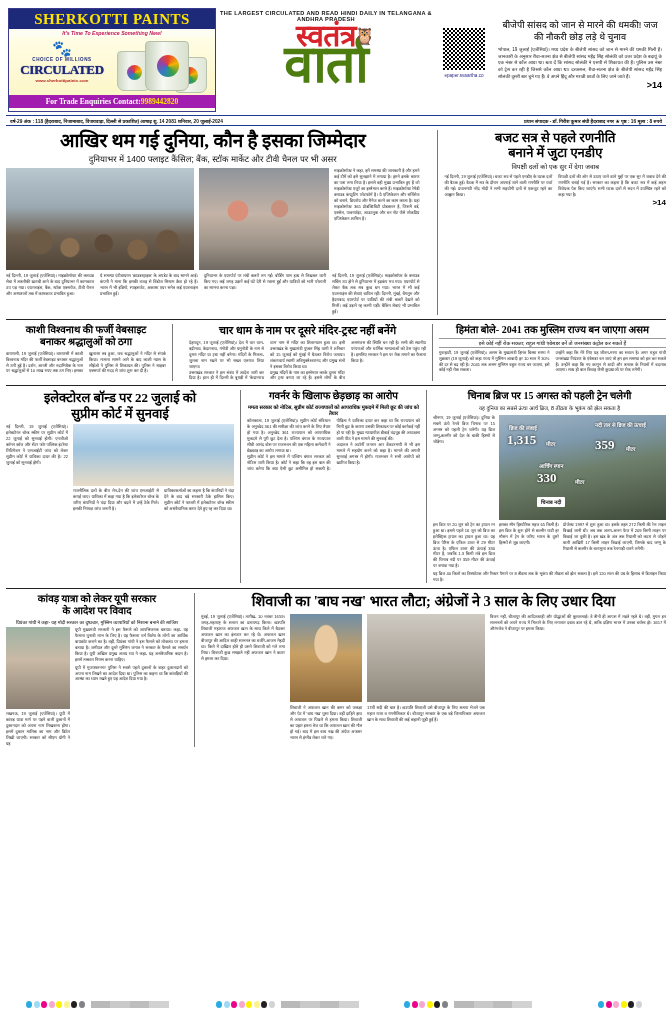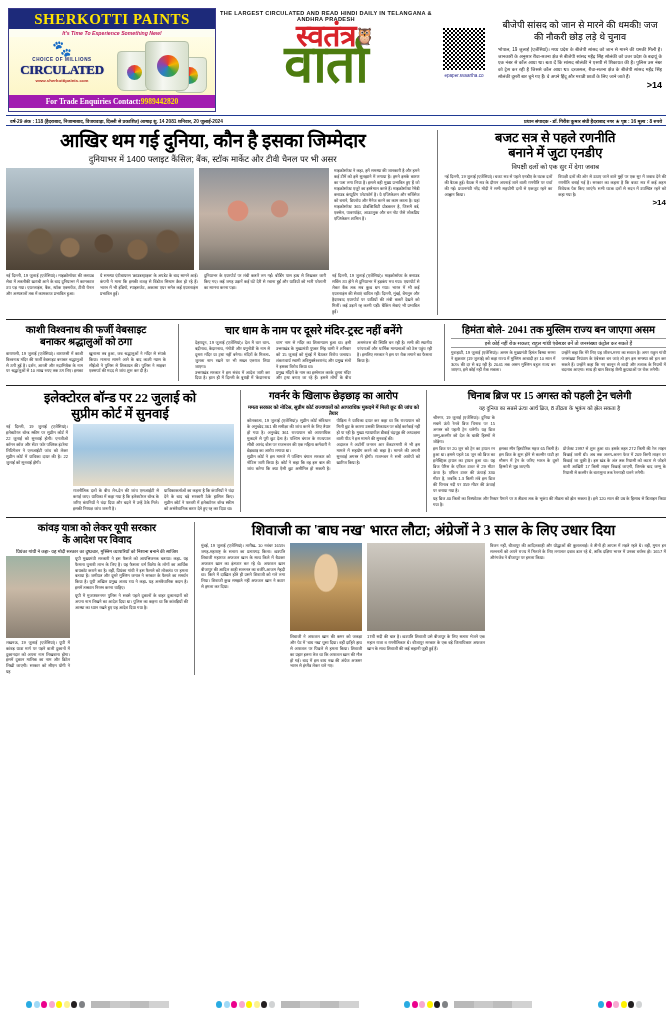--- a/index.html
+++ b/index.html
@@ -202,21 +202,21 @@
       <div class="sub2">विपक्षी दलों को एक सुर में देगा जवाब</div>
       <div class="cols2" style="margin-top:3px;">
         <div class="body tiny">नई दिल्ली, 19 जुलाई (एजेंसियां)। बजट सत्र से पहले एनडीए के घटक दलों की बैठक हुई। बैठक में सत्र के दौरान अपनाई जाने वाली रणनीति पर चर्चा की गई। प्रधानमंत्री नरेंद्र मोदी ने सभी सहयोगी दलों से एकजुट रहने का आह्वान किया।</div>
         <div class="body tiny">विपक्षी दलों की ओर से उठाए जाने वाले मुद्दों पर एक सुर में जवाब देने की रणनीति बनाई गई है। सरकार का कहना है कि बजट सत्र में कई अहम विधेयक पेश किए जाएंगे। सभी घटक दलों से सदन में उपस्थित रहने को कहा गया है।</div>
       </div>
       <div style="text-align:right; font-size:8px; font-weight:bold;">&gt;14</div>
     </div>
   </div>
 
   <div class="rule" style="margin-top:4px;"></div>
-  <div style="display:flex; gap:12px; margin-top:4px;">
+  <div style="display:flex; gap:6px; margin-top:4px;">
 
     <div style="width:160px;">
       <div class="hl3">काशी विश्वनाथ की फर्जी वेबसाइट</div>
       <div class="hl3">बनाकर श्रद्धालुओं को ठगा</div>
       <div class="body tiny cols2" style="margin-top:3px;">वाराणसी, 19 जुलाई (एजेंसियां)। वाराणसी में काशी विश्वनाथ मंदिर की फर्जी वेबसाइट बनाकर श्रद्धालुओं से ठगी हुई है। दर्शन, आरती और रुद्राभिषेक के नाम पर श्रद्धालुओं से 10 लाख रुपए तक ठग लिए। इसका खुलासा तब हुआ, जब श्रद्धालुओं ने मंदिर से संपर्क किया। मामला सामने आने के बाद काशी न्यास के सीईओ ने पुलिस से शिकायत की। पुलिस ने साइबर एक्सपर्ट की मदद से जांच शुरू कर दी है।</div>
     </div>
 
     <div style="width:254px; border-left:.8px solid #777; padding-left:16px;">
       <div class="hl3" style="font-size:11px;">चार धाम के नाम पर दूसरे मंदिर-ट्रस्ट नहीं बनेंगे</div>
       <div class="cols3" style="margin-top:3px;">
@@ -264,20 +264,37 @@
         <div class="body tiny">अदालत ने अटॉर्नी जनरल आर वेंकटरमणी से भी इस मामले में सहयोग करने को कहा है। मामले की अगली सुनवाई अगस्त में होगी। राजभवन ने सभी आरोपों को खारिज किया है।</div>
       </div>
     </div>
 
     <div style="flex:1; border-left:.8px solid #777; padding-left:6px;">
       <div class="hl3">चिनाब ब्रिज पर 15 अगस्त को पहली ट्रेन चलेगी</div>
       <div class="sub2" style="font-size:5.4px;">यह दुनिया का सबसे ऊंचा आर्च ब्रिज, 8 तीव्रता के भूकंप को झेल सकता है</div>
 
       <div style="display:flex; gap:4px; margin-top:3px;">
         <div style="width:62px;" class="body tiny">श्रीनगर, 19 जुलाई (एजेंसियां)। दुनिया के सबसे ऊंचे रेलवे ब्रिज चिनाब पर 15 अगस्त को पहली ट्रेन चलेगी। यह ब्रिज जम्मू-कश्मीर को देश के बाकी हिस्सों से जोड़ेगा।</div>
+        <div style="flex:1;">
+          <div class="photo mountain info" style="height:105px;">
+            <span class="lbl" style="left:10px; top:9px;">ब्रिज की लंबाई</span>
+            <span class="num" style="left:8px; top:17px; font-size:13px;">1,315</span>
+            <span class="lbl" style="left:47px; top:25px;">मीटर</span>
+
+            <span class="lbl" style="left:96px; top:6px; width:62px;">नदी तल से ब्रिज की ऊंचाई</span>
+            <span class="num" style="left:96px; top:22px; font-size:13px;">359</span>
+            <span class="lbl" style="left:127px; top:30px;">मीटर</span>
+
+            <span class="lbl" style="left:40px; top:47px;">आर्चिंग स्पान</span>
+            <span class="num" style="left:38px; top:55px; font-size:13px;">330</span>
+            <span class="lbl" style="left:76px; top:63px;">मीटर</span>
+
+            <span class="tag" style="left:38px; top:82px;">चिनाब नदी</span>
+          </div>
+        </div>
       </div>
 
       <div style="display:flex; gap:4px; margin-top:2px;">
         <div style="width:62px;" class="body tiny">इस ब्रिज पर 20 जून को ट्रेन का ट्रायल रन हुआ था। इससे पहले 16 जून को ब्रिज का इलेक्ट्रिक ट्रायल का ट्रायल हुआ था। यह ब्रिज पेरिस के एफिल टावर से 29 मीटर ऊंचा है। एफिल टावर की ऊंचाई 330 मीटर है, जबकि 1.3 किमी लंबे इस ब्रिज की चिनाब नदी पर 359 मीटर की ऊंचाई पर बनाया गया है।</div>
         <div style="width:60px;" class="body tiny">इसका स्पैन हिस्टोरिक महज 65 किमी है। इस ब्रिज के शुरू होने से कश्मीर घाटी हर मौसम में ट्रेन के जरिए भारत के दूसरे हिस्सों से जुड़ जाएगी।</div>
         <div style="flex:1;" class="body tiny">प्रोजेक्ट 1997 से शुरू हुआ था। इसके तहत 272 किमी की रेल लाइन बिछाई जानी थी। अब तक अलग-अलग फेज में 209 किमी लाइन पर विछाई जा चुकी है। इस खंड के अंत तक रियासी को कटरा से जोड़ने वाली आखिरी 17 किमी लाइन बिछाई जाएगी, जिसके बाद जम्मू के रियासी से कश्मीर के बारामूला तक रेलगाड़ी चलने लगेगी।</div>
       </div>
       <div class="body tiny" style="margin-top:2px;">यह ब्रिज 40 किलो का विस्फोटक और रिक्टर पैमाने पर 8 तीव्रता तक के भूकंप की तीव्रता को झेल सकता है। इसे 120 साल की उम्र के हिसाब से डिजाइन किया गया है।</div>
     </div>
   </div>

